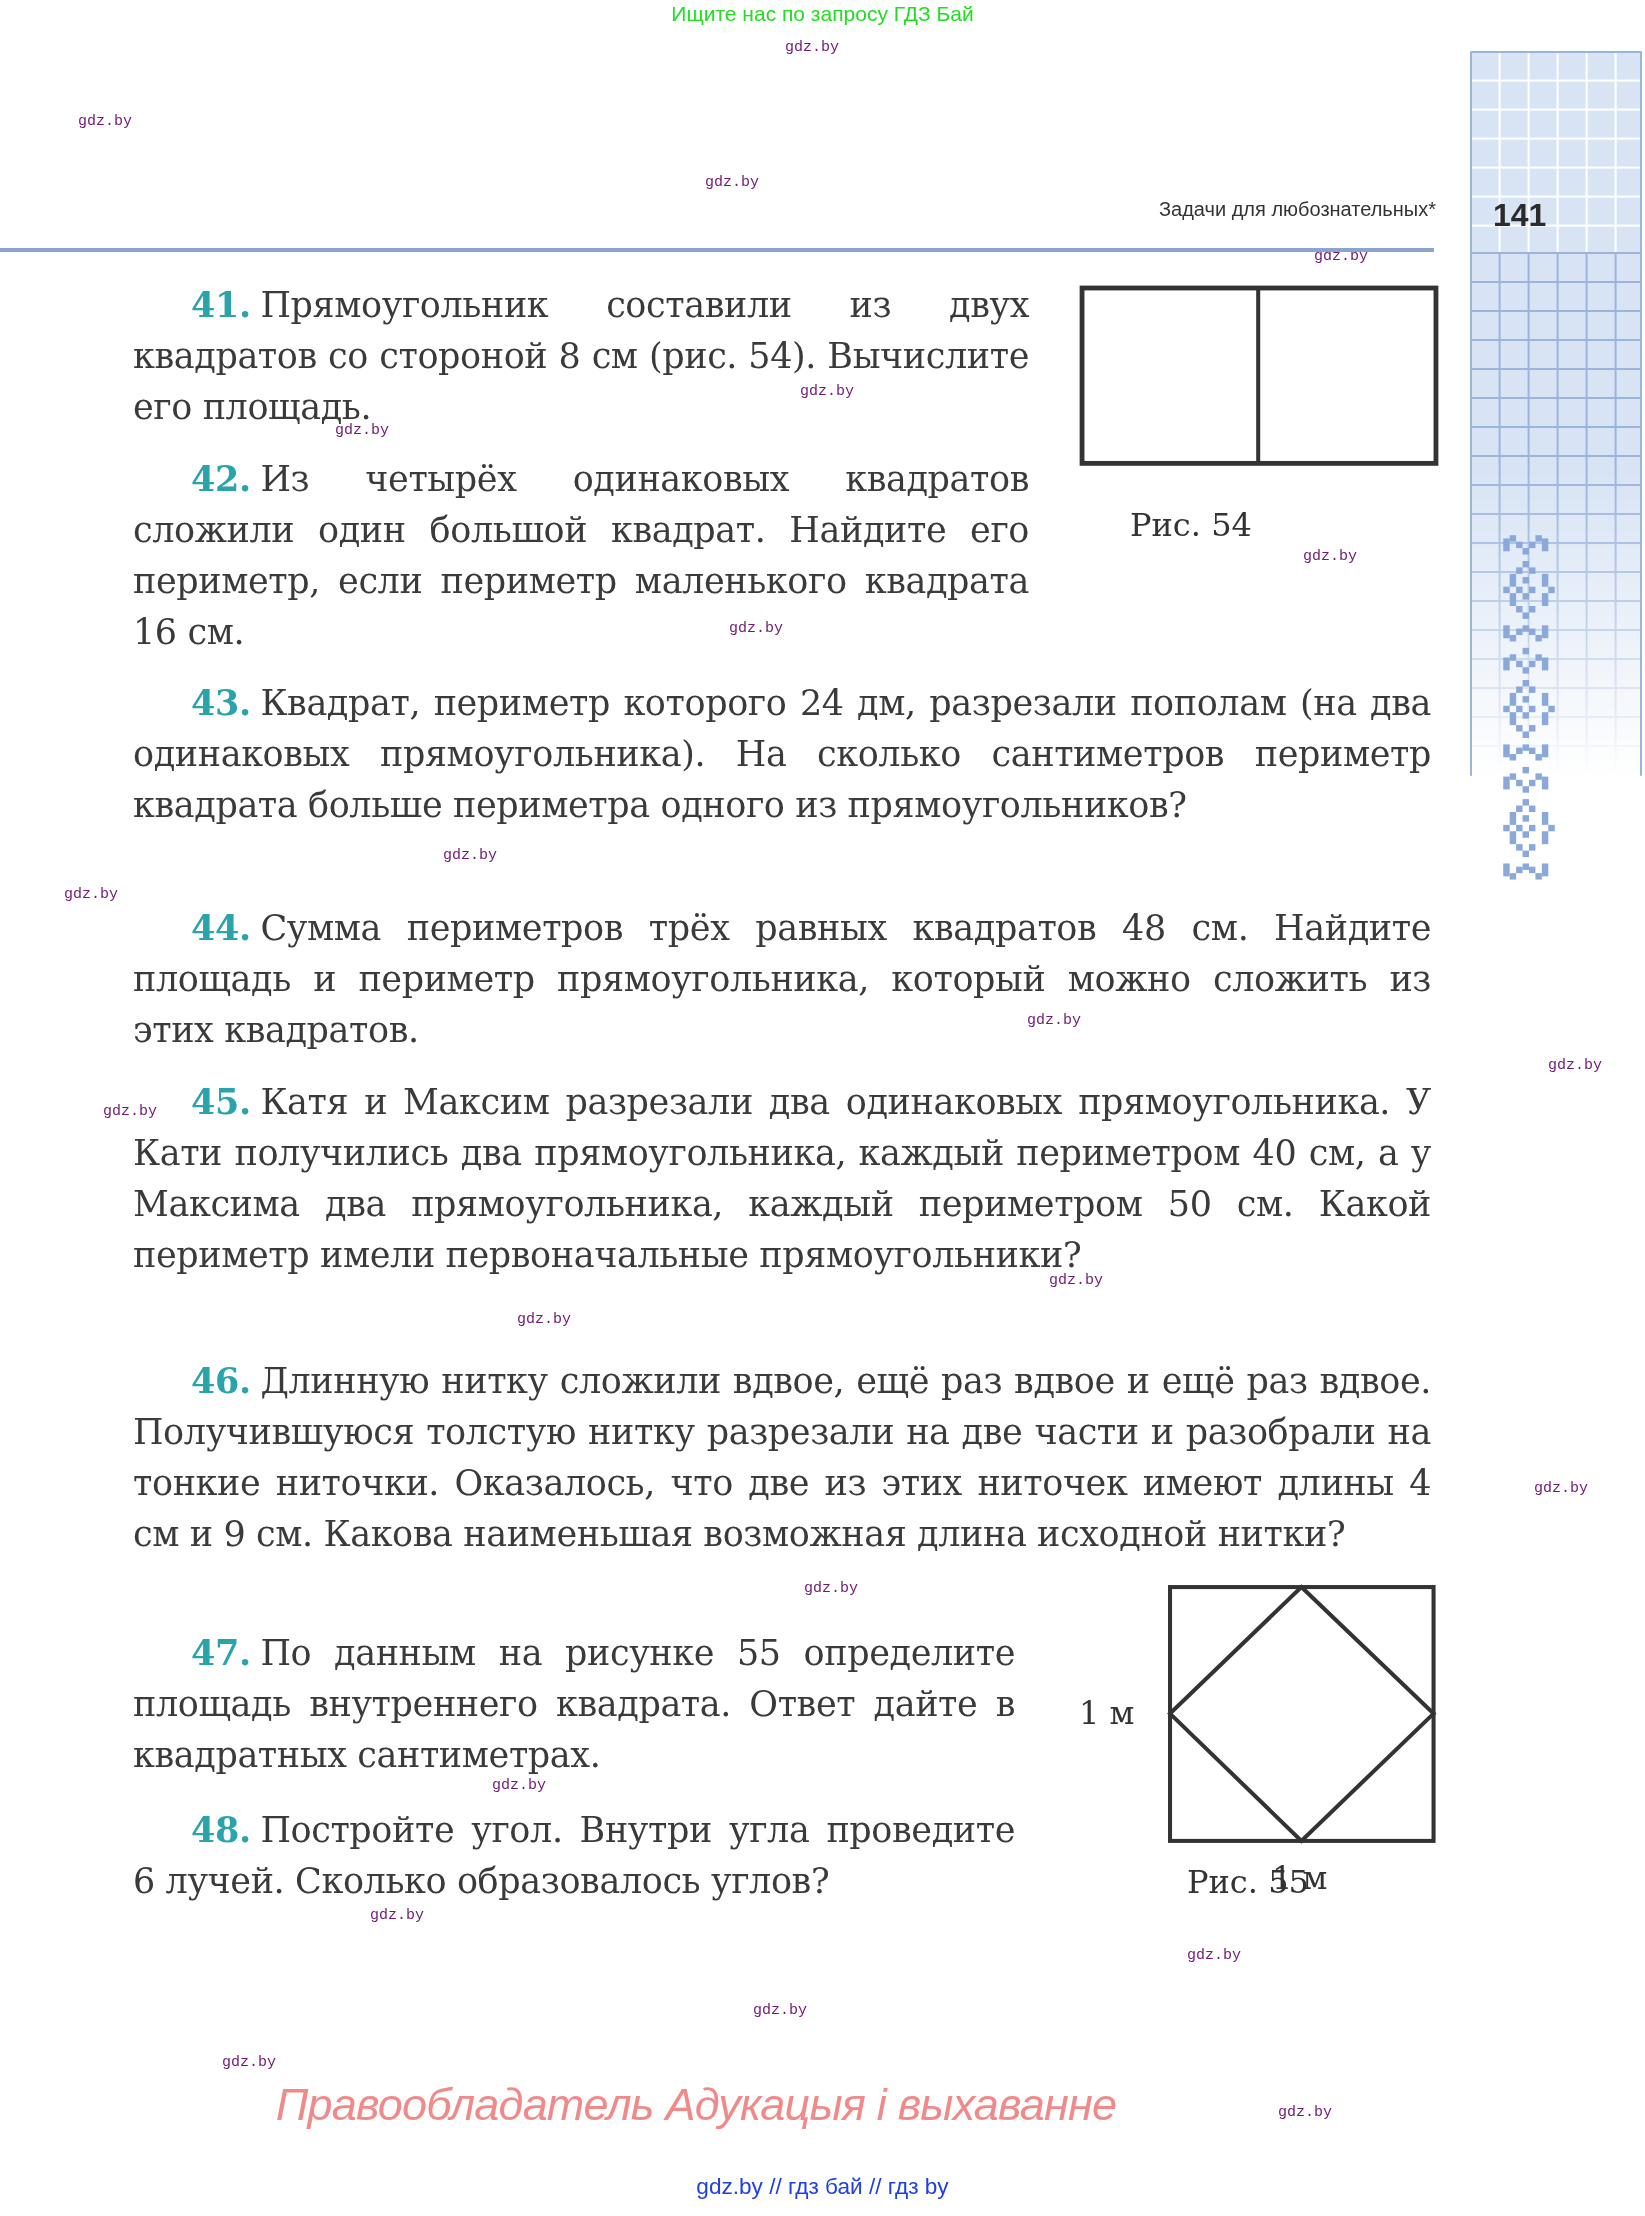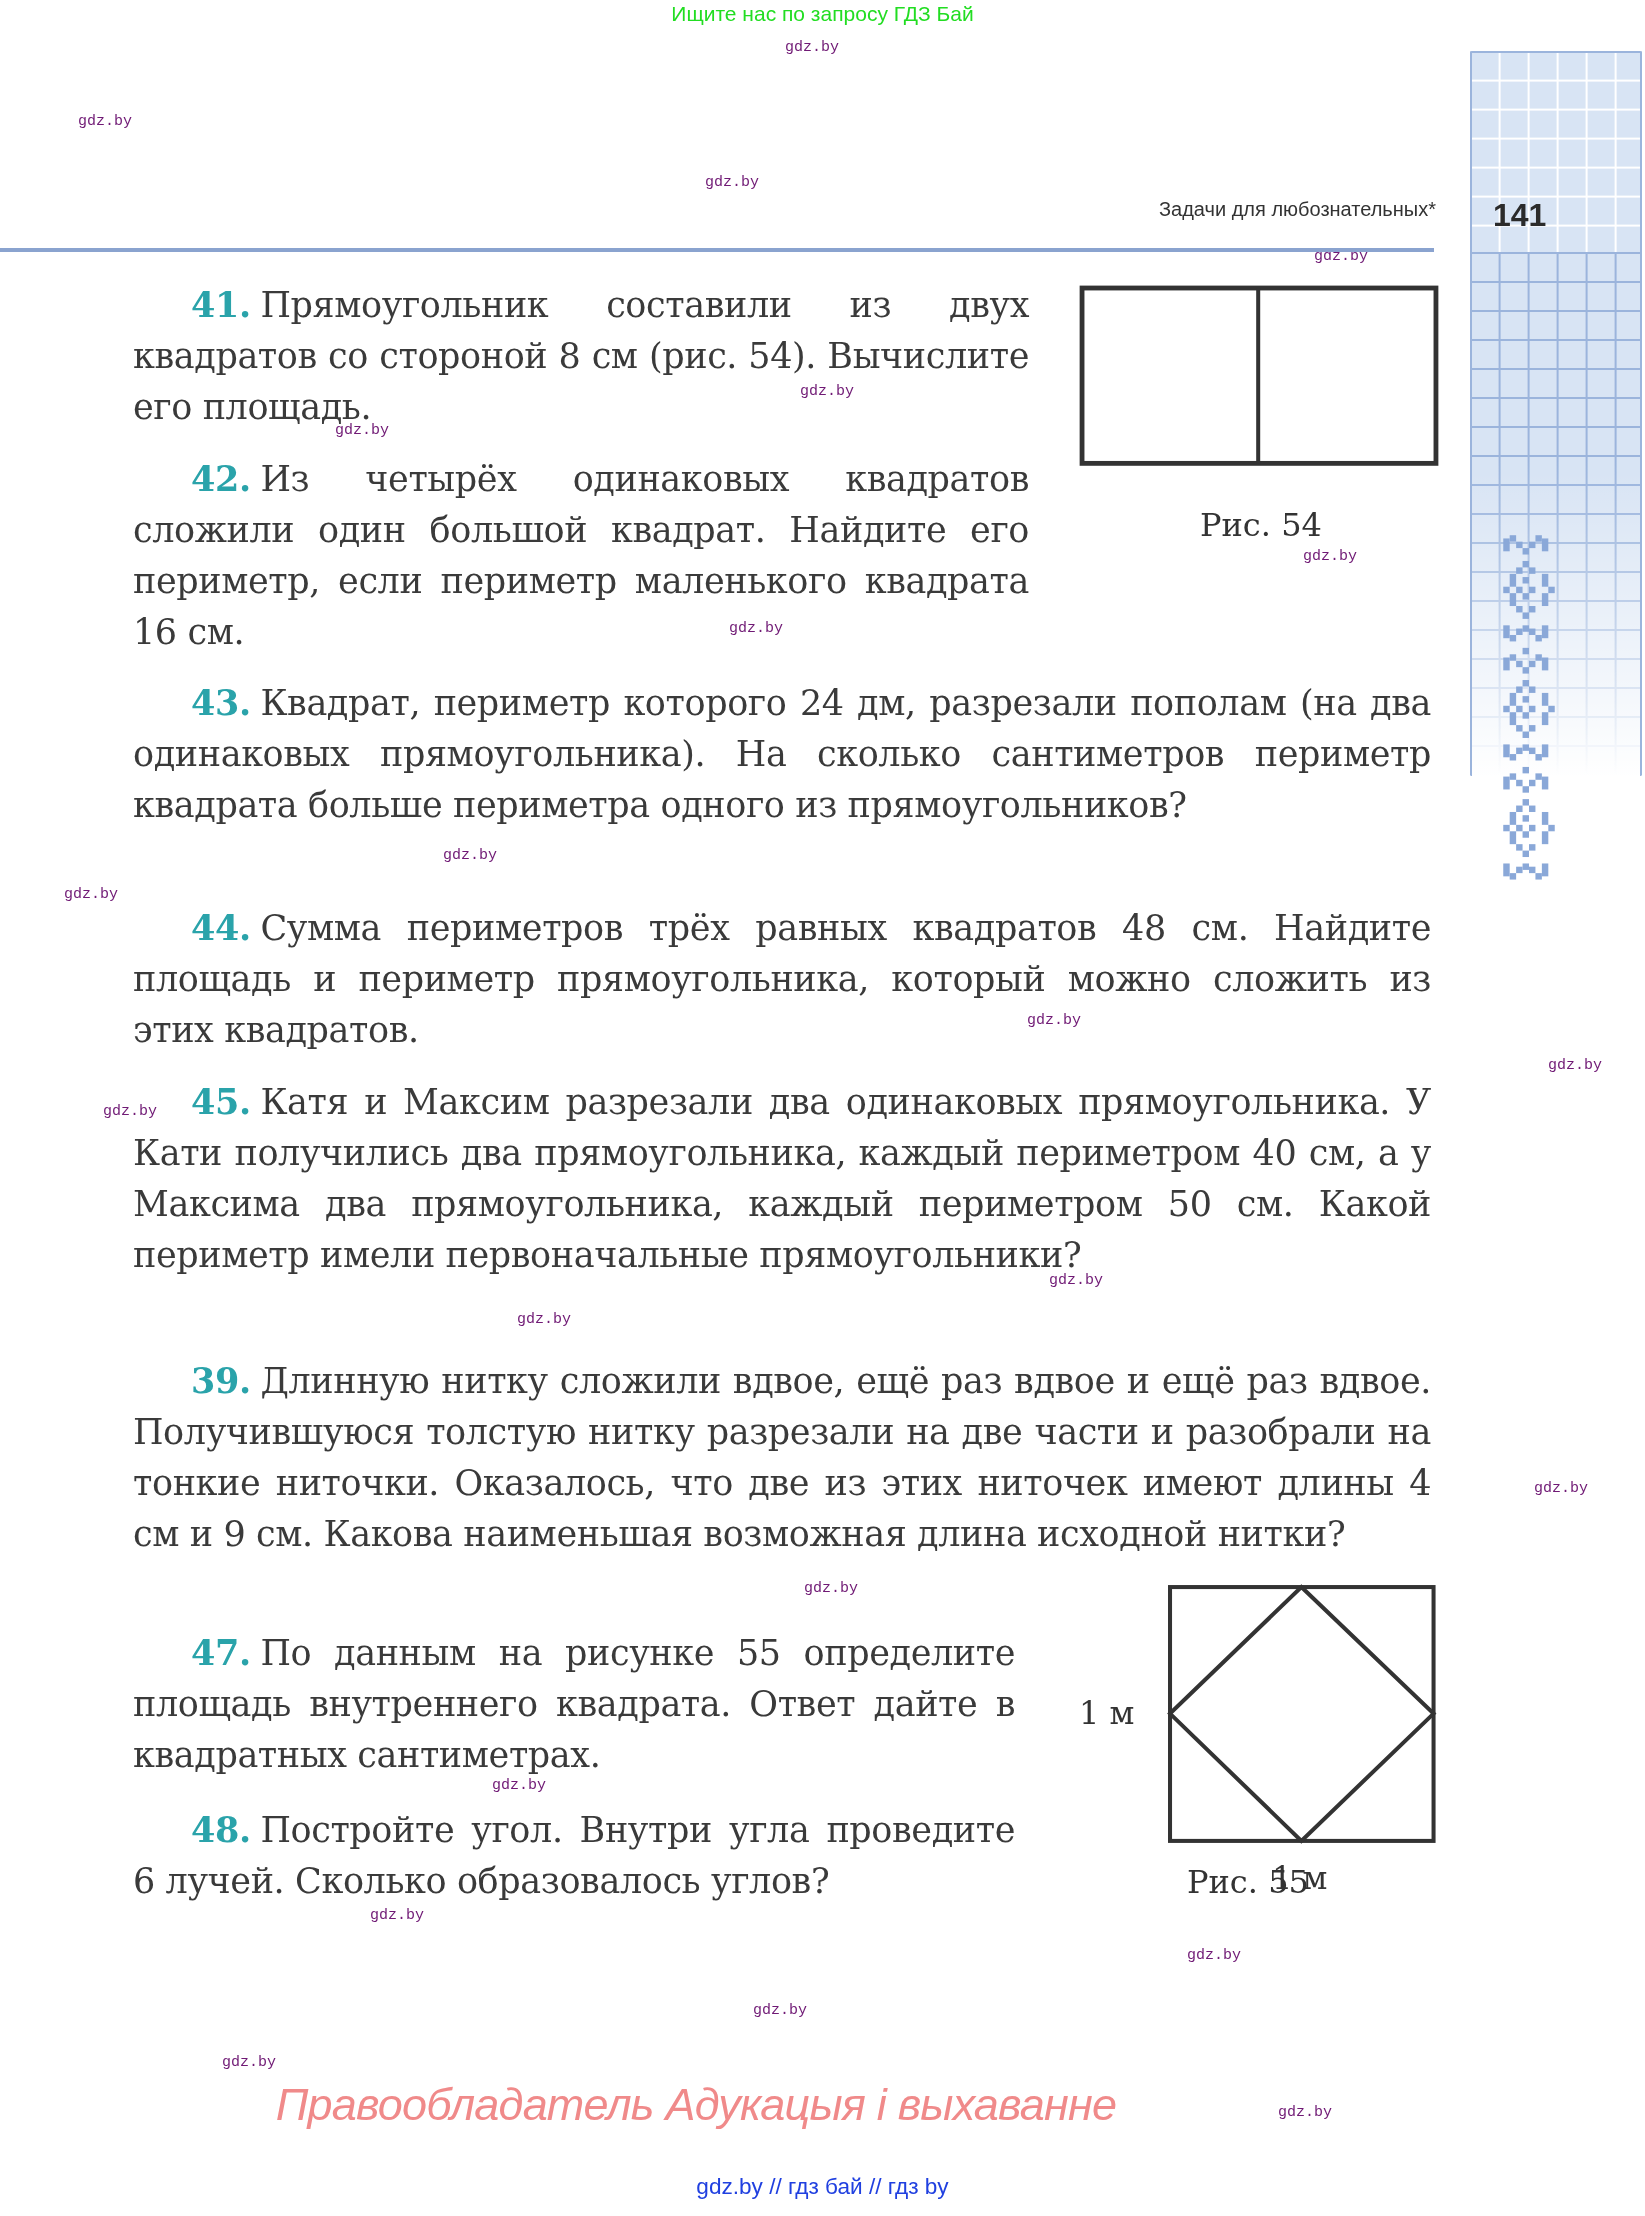--- a/index.html
+++ b/index.html
@@ -182,40 +182,40 @@
 </svg>
 
 <div class="problem" style="left:133px; top:279px; width:896px;">
   <p><span class="num">41.</span><span>Прямоугольник составили из двух квадратов со стороной 8 см (рис. 54). Вычислите его площадь.</span></p>
 </div>
 
 <svg class="abs" style="left:1078px; top:284px;" width="362" height="185" viewBox="0 0 450 230">
   <rect x="5" y="5" width="440" height="218" fill="none" stroke="#333" stroke-width="6"></rect>
   <line x1="224" y1="5" x2="224" y2="223" stroke="#333" stroke-width="5"></line>
 </svg>
-<div class="caption" style="left:1200px; top:506px;">Рис. 54</div>
+<div class="caption" style="left:1130px; top:506px;">Рис. 54</div>
 
 <div class="problem" style="left:133px; top:453px; width:896px;">
   <p><span class="num">42.</span><span>Из четырёх одинаковых квадратов сложили один большой квадрат. Найдите его периметр, если периметр маленького квадрата 16 см.</span></p>
 </div>
 
 <div class="problem" style="left:133px; top:677px; width:1298px;">
   <p><span class="num">43.</span><span>Квадрат, периметр которого 24 дм, разрезали пополам (на два одинаковых прямоугольника). На сколько сантиметров периметр квадрата больше периметра одного из прямоугольников?</span></p>
 </div>
 
 <div class="problem" style="left:133px; top:902px; width:1298px;">
   <p><span class="num">44.</span><span>Сумма периметров трёх равных квадратов 48 см. Найдите площадь и периметр прямоугольника, который можно сложить из этих квадратов.</span></p>
 </div>
 
 <div class="problem" style="left:133px; top:1076px; width:1298px;">
   <p><span class="num">45.</span><span>Катя и Максим разрезали два одинаковых прямоугольника. У Кати получились два прямоугольника, каждый периметром 40 см, а у Максима два прямоугольника, каждый периметром 50 см. Какой периметр имели первоначальные прямоугольники?</span></p>
 </div>
 
 <div class="problem" style="left:133px; top:1355px; width:1298px;">
-  <p><span class="num">39.</span><span>Длинную нитку сложили вдвое, ещё раз вдвое и ещё раз вдвое. Получившуюся толстую нитку разрезали на две части и разобрали на тонкие ниточки. Оказалось, что две из этих ниточек имеют длины 4 см и 9 см. Какова наименьшая возможная длина исходной нитки?</span></p>
+  <p><span class="num">46.</span><span>Длинную нитку сложили вдвое, ещё раз вдвое и ещё раз вдвое. Получившуюся толстую нитку разрезали на две части и разобрали на тонкие ниточки. Оказалось, что две из этих ниточек имеют длины 4 см и 9 см. Какова наименьшая возможная длина исходной нитки?</span></p>
 </div>
 
 <div class="problem" style="left:133px; top:1627px; width:882px;">
   <p><span class="num">47.</span><span>По данным на рисунке 55 определите площадь внутреннего квадрата. Ответ дайте в квадратных сантиметрах.</span></p>
 </div>
 
 <div class="problem" style="left:133px; top:1804px; width:882px;">
   <p><span class="num">48.</span><span>Постройте угол. Внутри угла проведите 6 лучей. Сколько образовалось углов?</span></p>
 </div>
 

